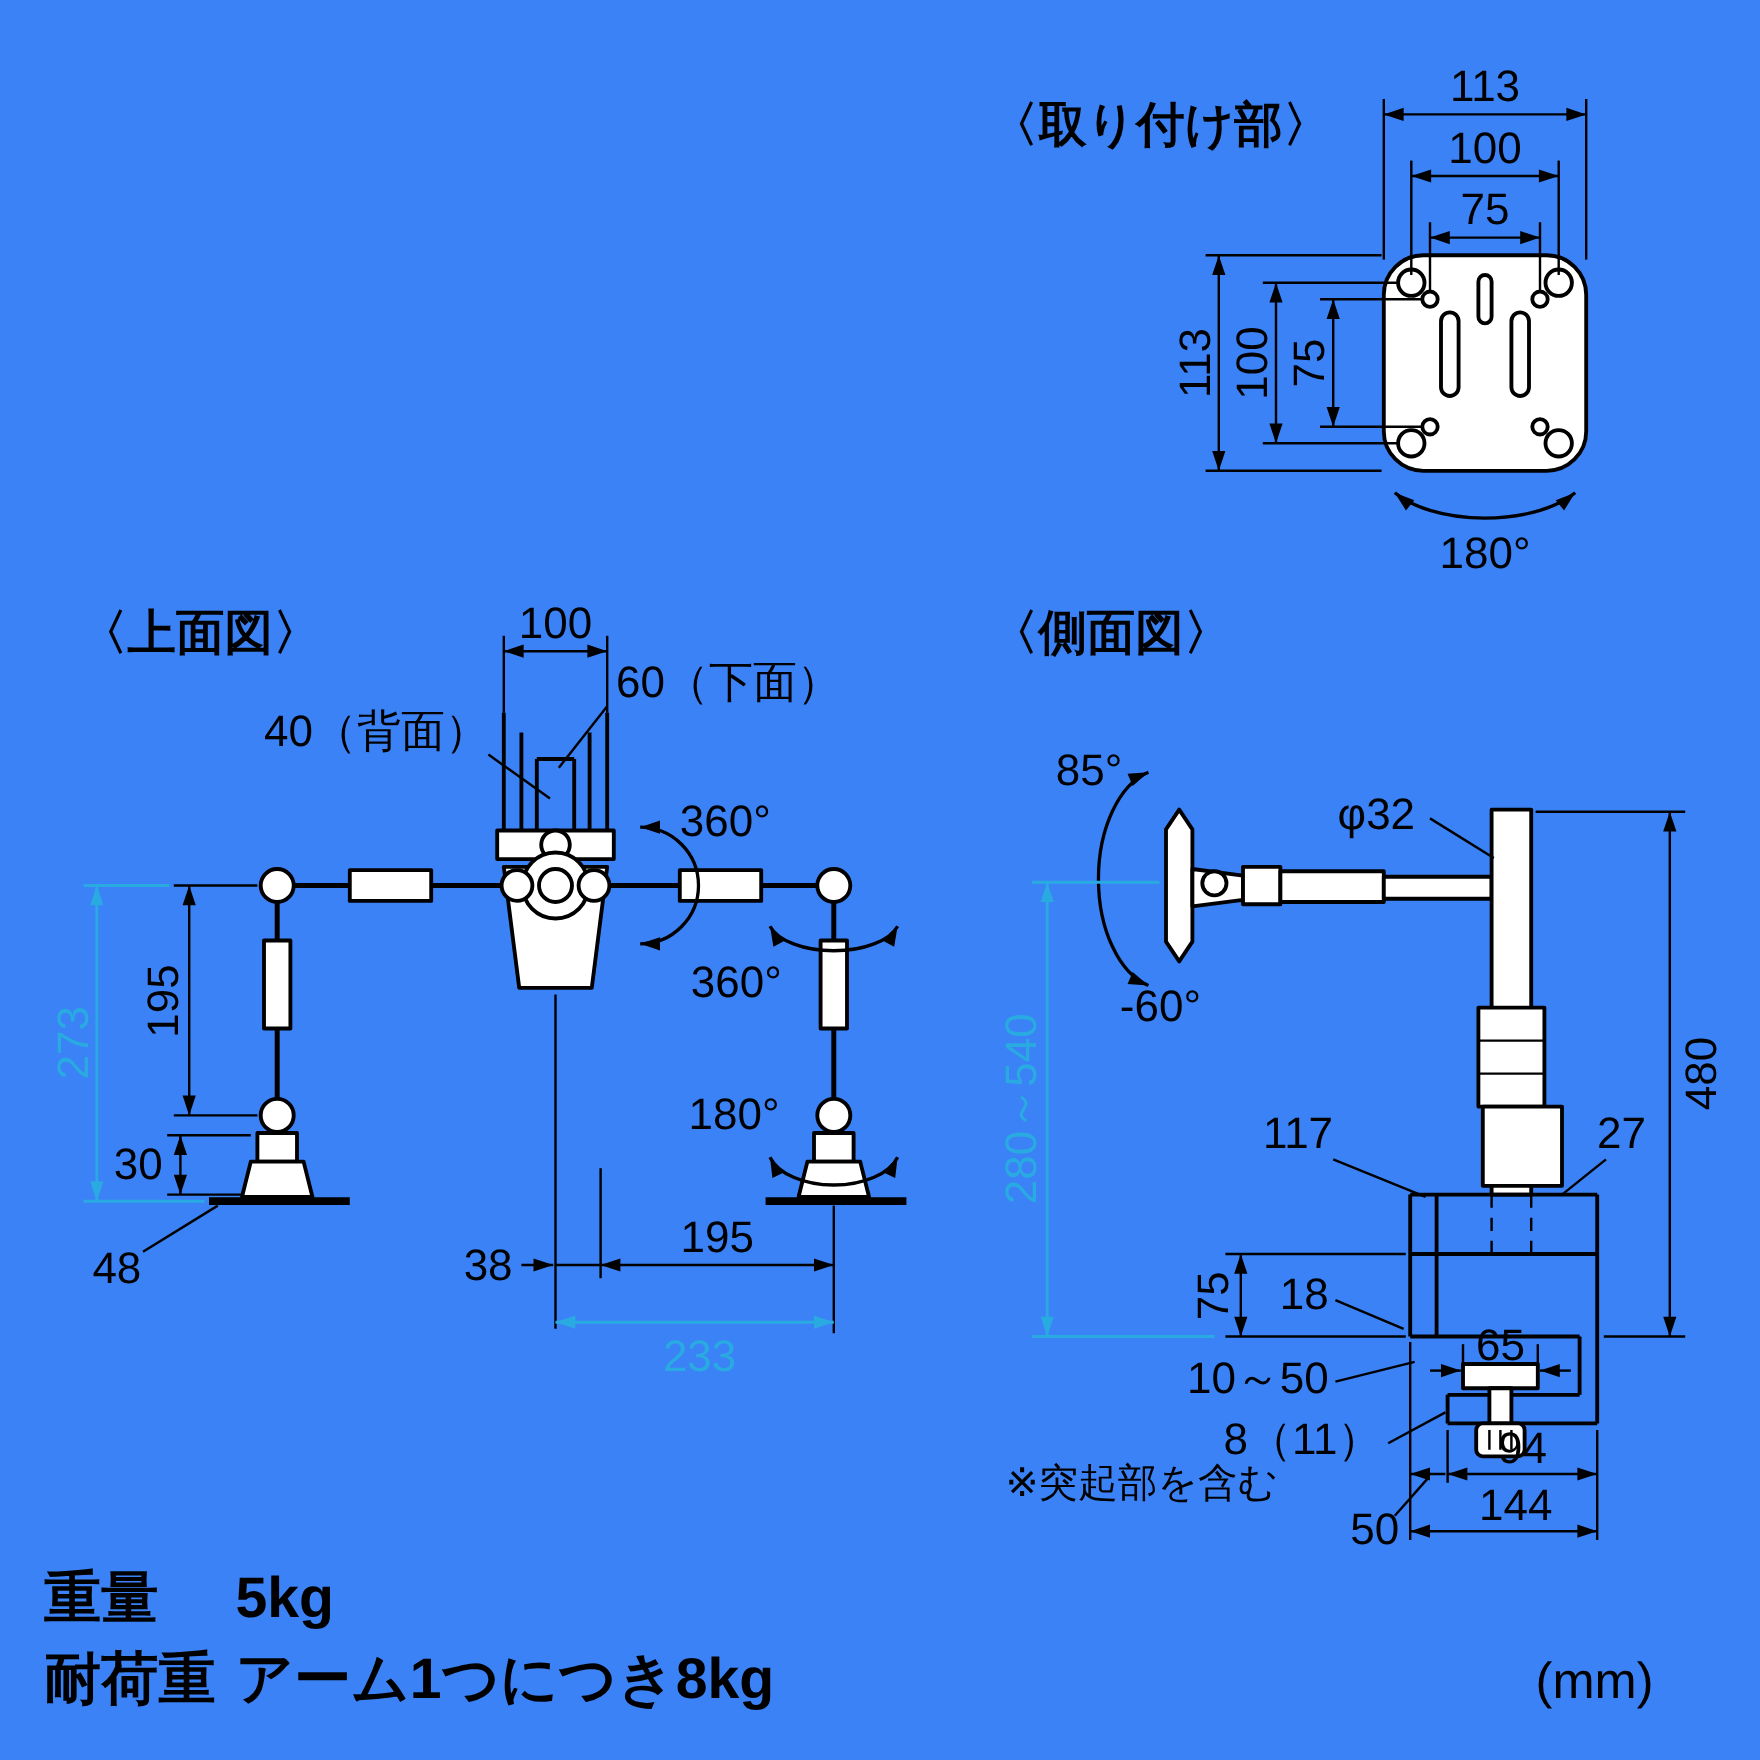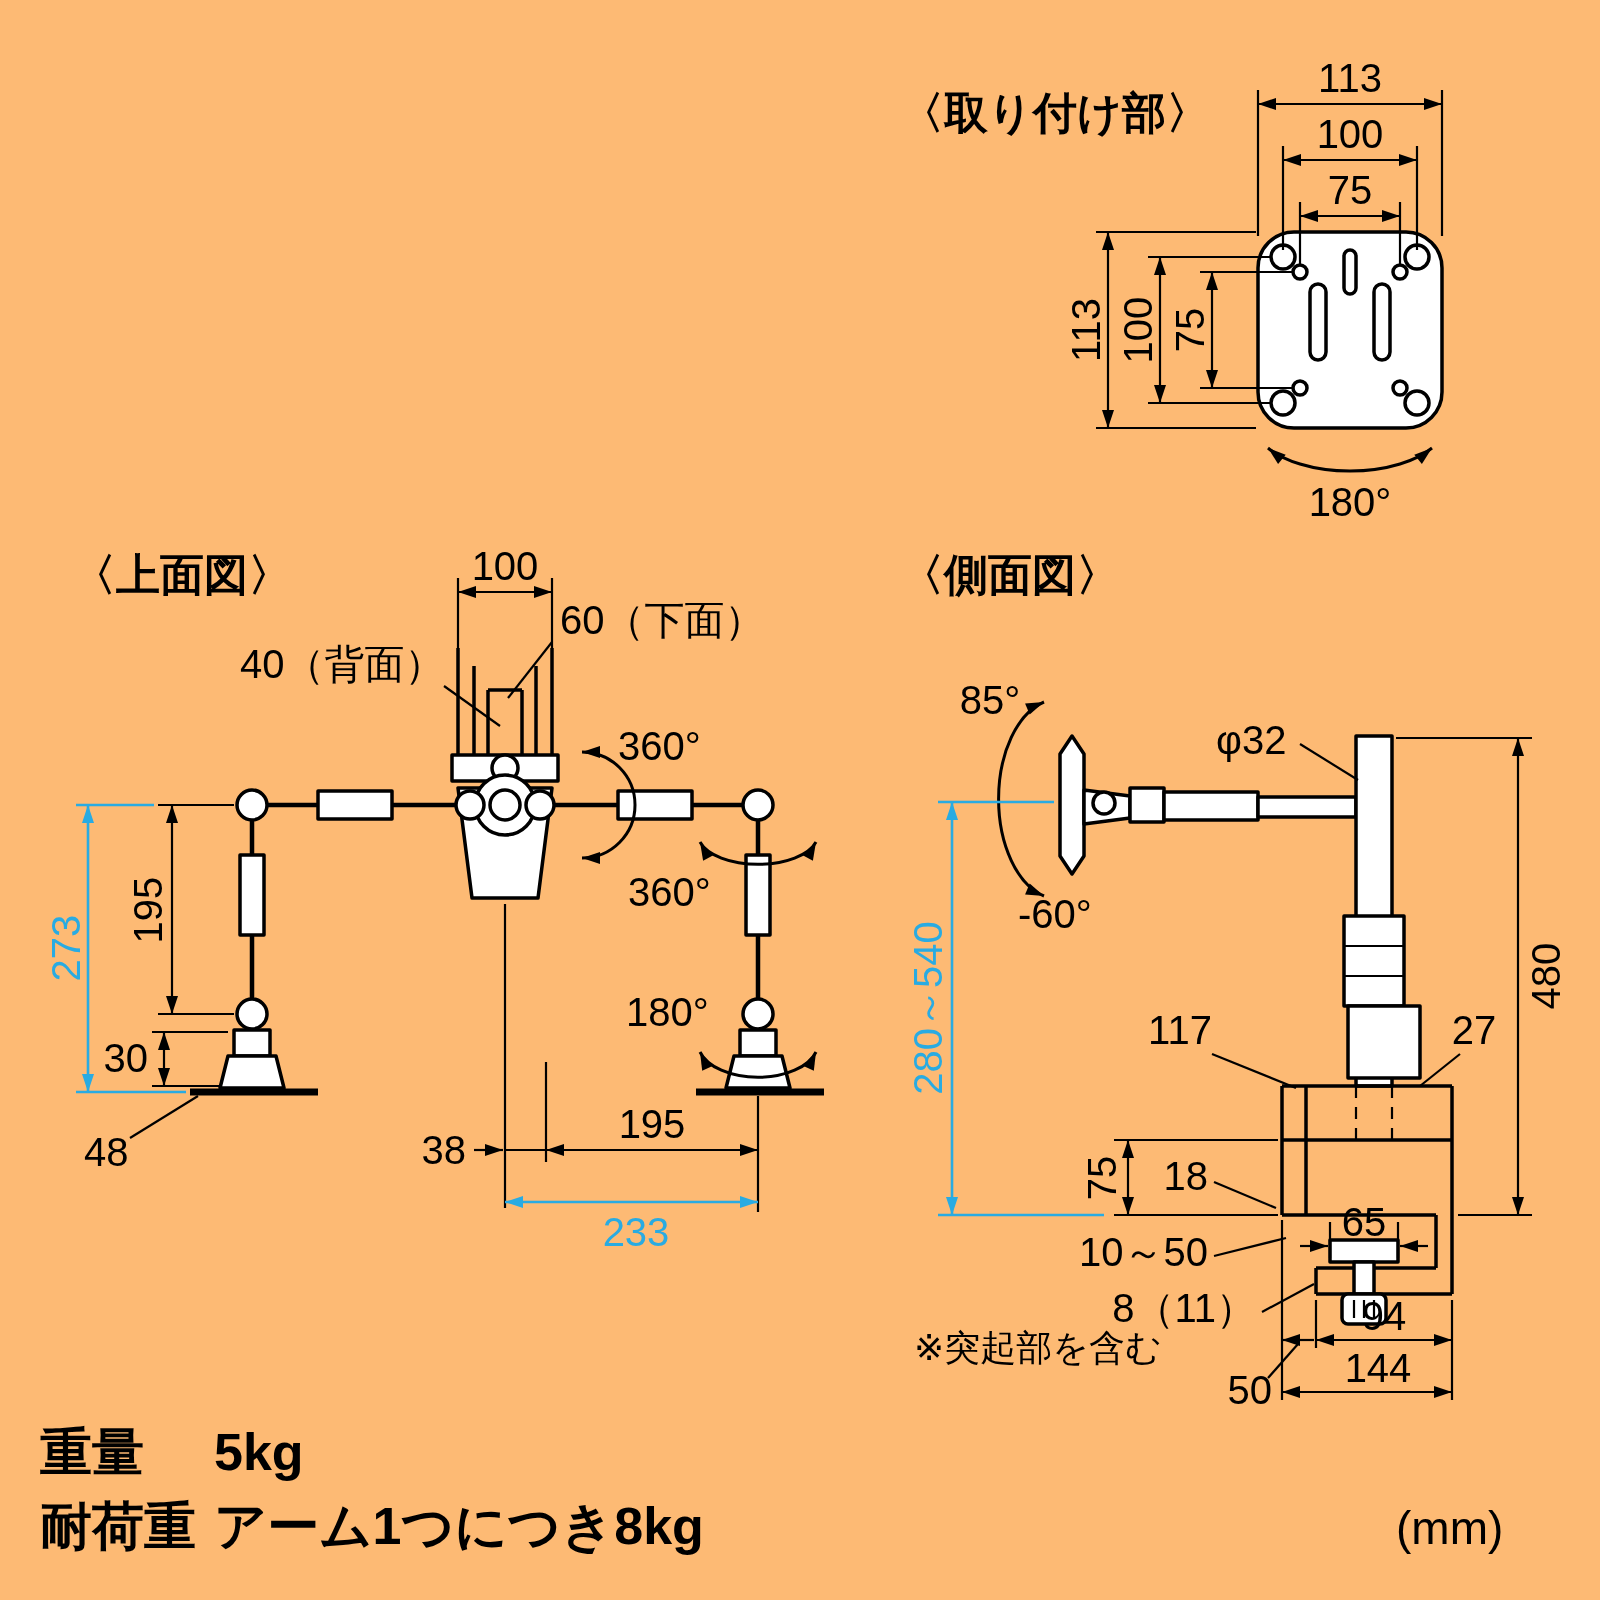--- a/index.html
+++ b/index.html
@@ -1,16 +1,16 @@
 <!DOCTYPE html>
 <html><head>
 <meta charset="utf-8">
 <style>
   html,body{margin:0;padding:0;background:#fff}
-  .canvas{position:relative;width:1600px;height:1600px;background:#fdba74;overflow:hidden}
+  .canvas{position:relative;width:1600px;height:1600px;background:#3b82f6;overflow:hidden}
   svg{display:block;width:1600px;height:1600px}
   text{font-family:"Liberation Sans","DejaVu Sans",sans-serif;fill:#000}
   .dim{font-size:40px}
   .dimc{font-size:40px;fill:#29abe2}
   .ttl{font-size:44px;font-weight:700}
   .spec{font-size:52px;font-weight:700}
   .unit{font-size:46px}
   .note{font-size:36px}
   .st{stroke:#000;stroke-width:3.5;fill:none;stroke-linejoin:round}
   .st4{stroke:#000;stroke-width:4.5;fill:none}

